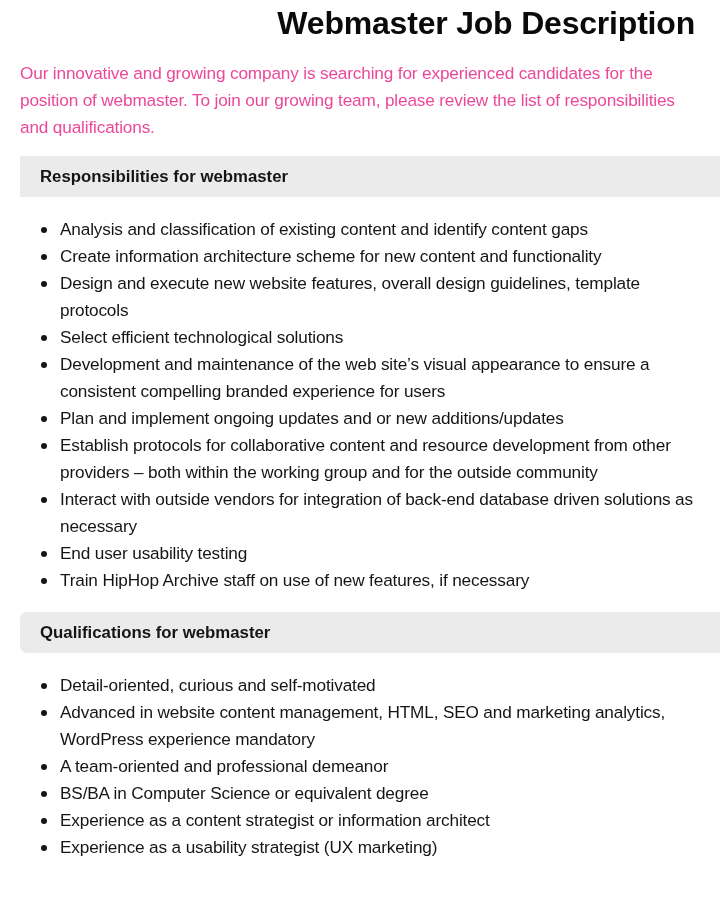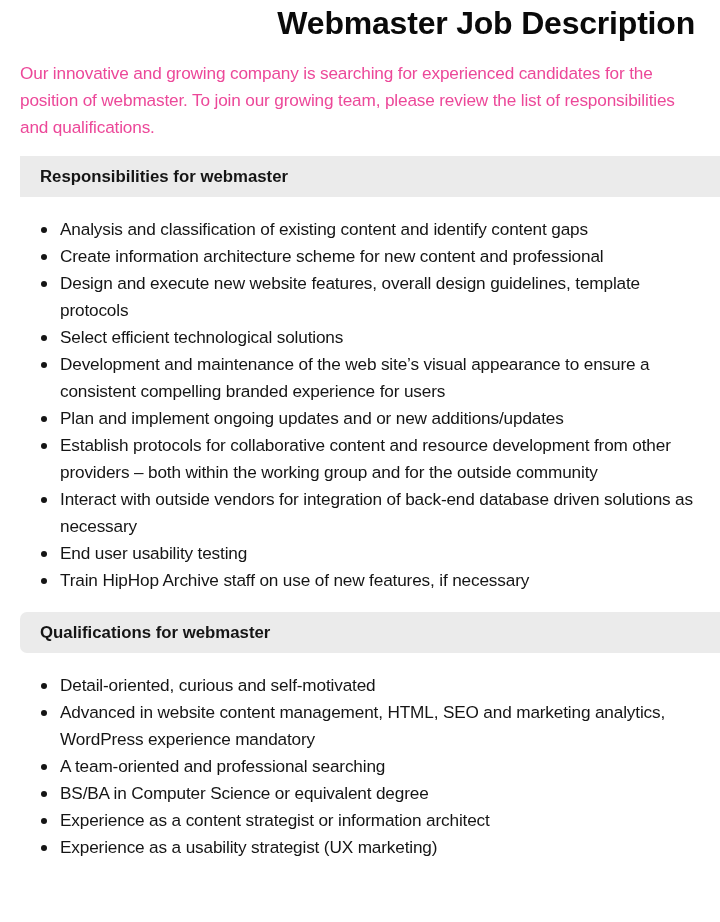--- a/index.html
+++ b/index.html
@@ -80,33 +80,33 @@
 </head>
 <body>
 
 <div class="page">
   <h1>Webmaster Job Description</h1>
   <p class="intro">Our innovative and growing company is searching for experienced candidates for the position of webmaster. To join our growing team, please review the list of responsibilities and qualifications.</p>
 
   <div class="section-header">Responsibilities for webmaster</div>
   <ul class="items">
     <li><span class="bullet"></span><span>Analysis and classification of existing content and identify content gaps</span></li>
-    <li><span class="bullet"></span><span>Create information architecture scheme for new content and professional</span></li>
+    <li><span class="bullet"></span><span>Create information architecture scheme for new content and functionality</span></li>
     <li><span class="bullet"></span><span>Design and execute new website features, overall design guidelines, template protocols</span></li>
     <li><span class="bullet"></span><span>Select efficient technological solutions</span></li>
     <li><span class="bullet"></span><span>Development and maintenance of the web site’s visual appearance to ensure a consistent compelling branded experience for users</span></li>
     <li><span class="bullet"></span><span>Plan and implement ongoing updates and or new additions/updates</span></li>
     <li><span class="bullet"></span><span>Establish protocols for collaborative content and resource development from other providers – both within the working group and for the outside community</span></li>
     <li><span class="bullet"></span><span>Interact with outside vendors for integration of back-end database driven solutions as necessary</span></li>
     <li><span class="bullet"></span><span>End user usability testing</span></li>
     <li><span class="bullet"></span><span>Train HipHop Archive staff on use of new features, if necessary</span></li>
   </ul>
 
   <div class="section-header qual">Qualifications for webmaster</div>
   <ul class="items">
     <li><span class="bullet"></span><span>Detail-oriented, curious and self-motivated</span></li>
     <li><span class="bullet"></span><span>Advanced in website content management, HTML, SEO and marketing analytics, WordPress experience mandatory</span></li>
-    <li><span class="bullet"></span><span>A team-oriented and professional searching</span></li>
+    <li><span class="bullet"></span><span>A team-oriented and professional demeanor</span></li>
     <li><span class="bullet"></span><span>BS/BA in Computer Science or equivalent degree</span></li>
     <li><span class="bullet"></span><span>Experience as a content strategist or information architect</span></li>
     <li><span class="bullet"></span><span>Experience as a usability strategist (UX marketing)</span></li>
   </ul>
 </div>
 
 </body></html>

